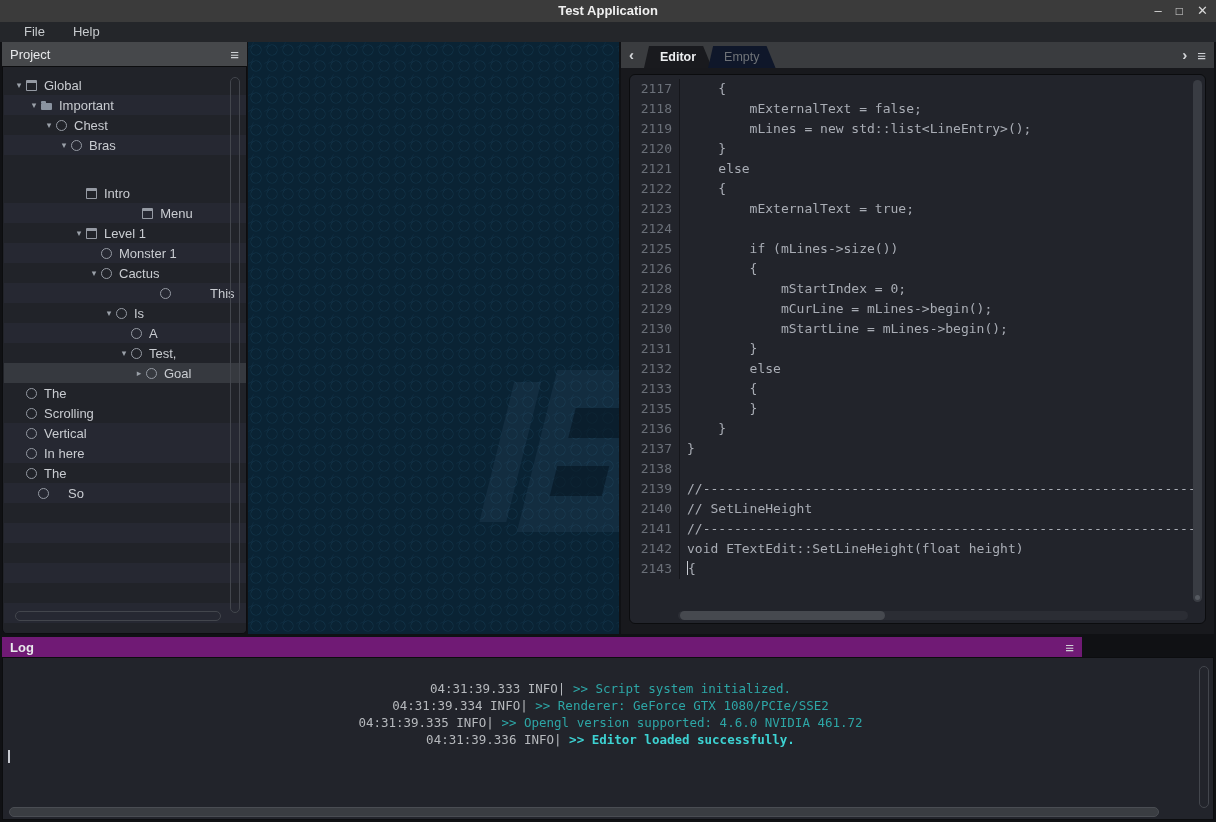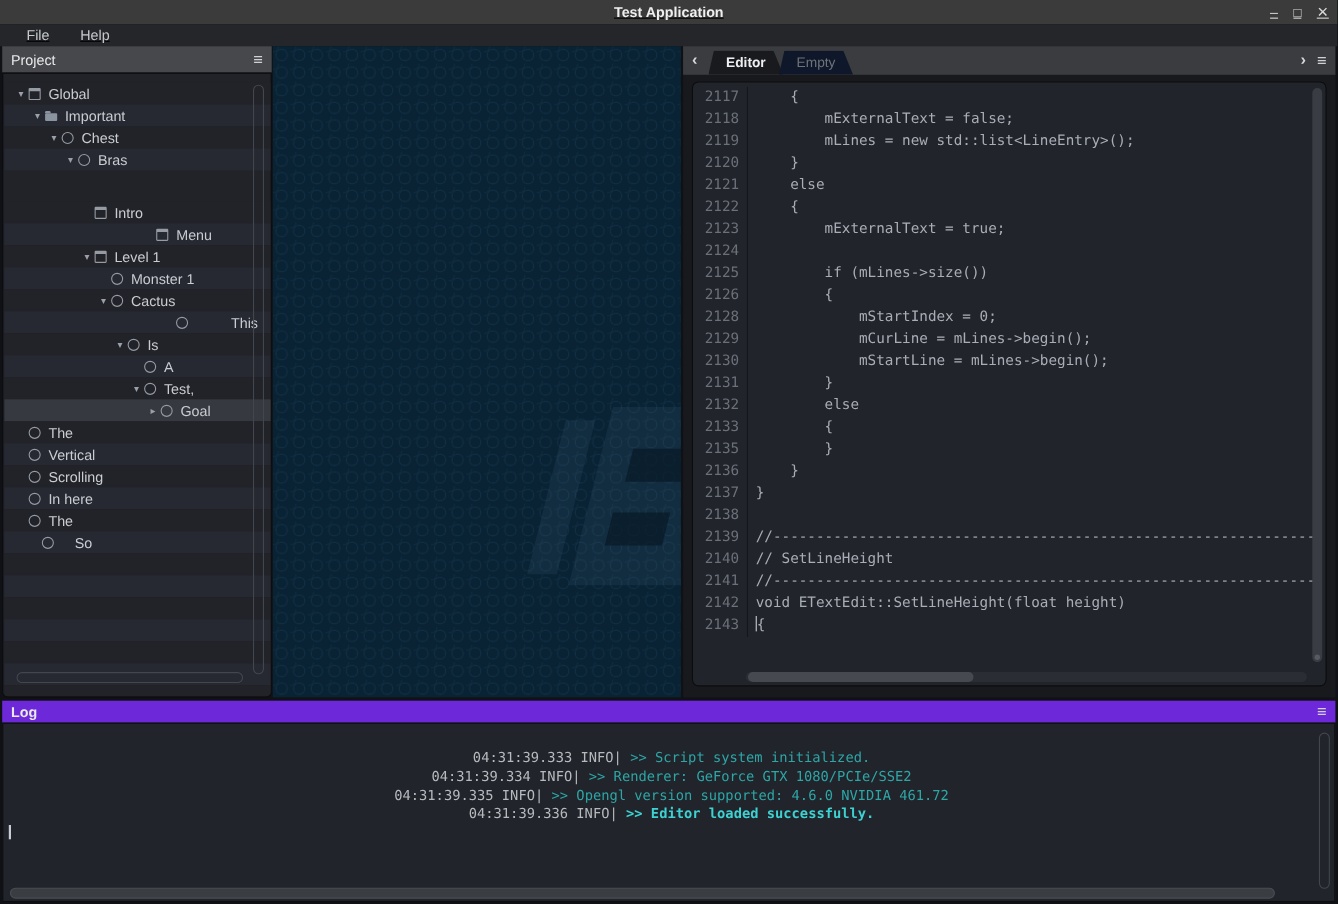--- a/index.html
+++ b/index.html
@@ -1,21 +1,21 @@
 <!DOCTYPE html>
 <html><head>
 <meta charset="utf-8">
 <style>
   html,body{margin:0;padding:0;}
   body{
     width:1216px;height:822px;position:relative;overflow:hidden;
     background:#101114;font-family:"Liberation Sans",sans-serif;
     -webkit-font-smoothing:antialiased;
   }
-  .abs{position:absolute;text-decoration:underline;}
+  .abs{position:absolute;}
 
   
   .titlebar{left:0;top:0;width:1216px;height:22px;background:#3b3b3b;}
   .title{width:100%;text-align:center;line-height:22px;font-size:13px;font-weight:bold;color:#efefef;}
   .winbtns{right:8px;top:0;height:22px;display:flex;align-items:center;gap:14px;color:#d9d9d9;}
   .winbtn{font-size:13px;line-height:22px;cursor:default;}
   .btn-max{font-size:12px;}
 
   
   .menubar{left:0;top:22px;width:1216px;height:20px;background:#24262a;display:flex;align-items:center;padding-left:10px;box-sizing:border-box;}
@@ -78,21 +78,21 @@
   .lnum{width:42px;flex:none;text-align:right;padding-right:7px;color:#6b7079;border-right:1px solid #15161b;}
   .ltext{color:#a9adb5;padding-left:7px;overflow:hidden;flex:1;}
   .cursorbar{display:inline-block;width:0;border-left:1.5px solid #c9ccd2;height:14px;vertical-align:-2px;}
   .ed-vscroll{position:absolute;right:3px;top:5px;width:9px;height:522px;background:#393c43;border-radius:5px;}
   .ed-vscroll::after{content:"";position:absolute;left:2px;bottom:2px;width:5px;height:5px;border-radius:50%;background:#565a61;}
   .ed-hscroll-track{position:absolute;left:48px;bottom:3px;width:510px;height:9px;background:#2b2d34;border-radius:5px;}
   .ed-hscroll-thumb{position:absolute;left:2px;top:0;width:205px;height:9px;background:#46494f;border-radius:5px;}
 
   
   .logpanel{left:2px;top:637px;width:1212px;height:183px;}
-  .loghead{position:absolute;left:0;top:0;width:1212px;height:20px;background:#6d28d9;}
+  .loghead{position:absolute;left:0;top:0;width:1080px;height:20px;background:#701a75;}
   .loghead .phead{width:100%;height:20px;font-weight:bold;}
   .logbody{position:absolute;left:0;top:20px;width:1212px;height:163px;background:#22242b;
     border:1px solid #0c0d0f;box-sizing:border-box;overflow:hidden;}
   .logline{font-family:"DejaVu Sans Mono",monospace;font-size:12.5px;line-height:17px;white-space:pre;}
   .logmeta{color:#b6b9bd;}
   .logmsg{color:#2da6a6;}
   .logline.em .logmsg{color:#3dd2d2;font-weight:bold;}
   .loglines{padding:22px 0 0 5px;text-align:center;}
   .logcaret{margin:2px 0 0 5px;width:2px;height:13px;background:#c9ccd2;}
   .log-vscroll{position:absolute;right:4px;top:8px;width:8px;height:140px;border:1px solid #43464d;border-radius:5px;}
@@ -190,29 +190,29 @@
         <div class="trow odd sel" style="padding-left: 128px;">
           <span class="caret">▸</span>
           <span class="ticon icon-circle"></span>
           <span class="tlabel">Goal</span>
         </div>
         <div class="trow even" style="padding-left: 8px;">
           <span class="caret"></span>
           <span class="ticon icon-circle"></span>
           <span class="tlabel">The</span>
         </div>
+        <div class="trow even" style="padding-left: 8px;">
+          <span class="caret"></span>
+          <span class="ticon icon-circle"></span>
+          <span class="tlabel">Scrolling</span>
+        </div>
         <div class="trow odd" style="padding-left: 8px;">
           <span class="caret"></span>
           <span class="ticon icon-circle"></span>
           <span class="tlabel">Vertical</span>
-        </div>
-        <div class="trow even" style="padding-left: 8px;">
-          <span class="caret"></span>
-          <span class="ticon icon-circle"></span>
-          <span class="tlabel">Scrolling</span>
         </div>
         <div class="trow odd" style="padding-left: 8px;">
           <span class="caret"></span>
           <span class="ticon icon-circle"></span>
           <span class="tlabel">In here</span>
         </div>
         <div class="trow even" style="padding-left: 8px;">
           <span class="caret"></span>
           <span class="ticon icon-circle"></span>
           <span class="tlabel">The</span>

